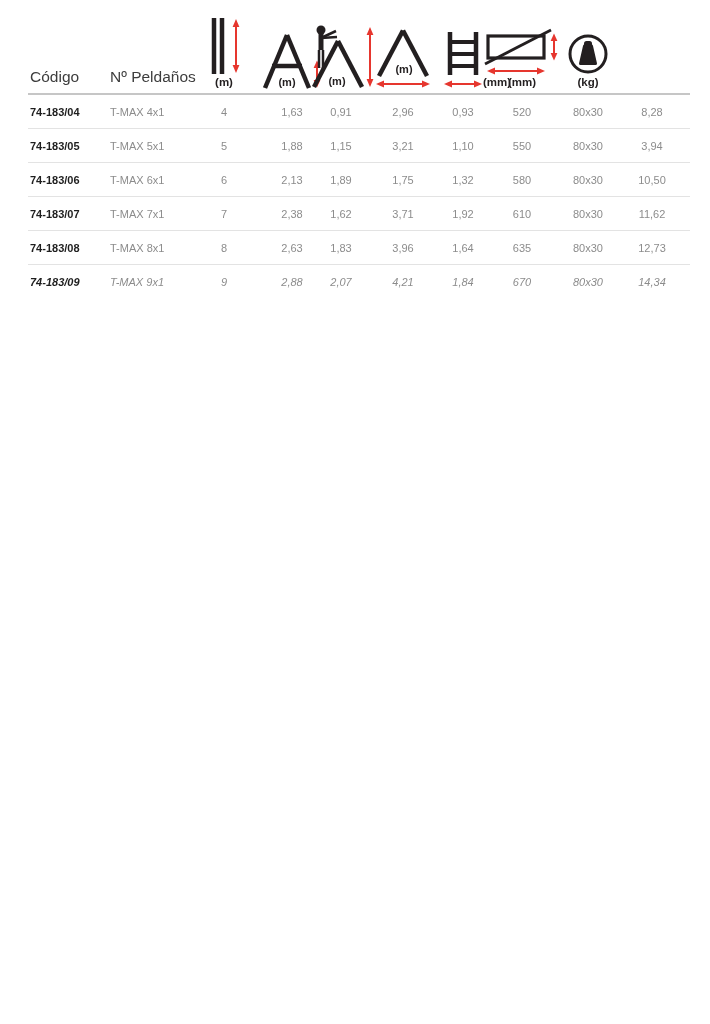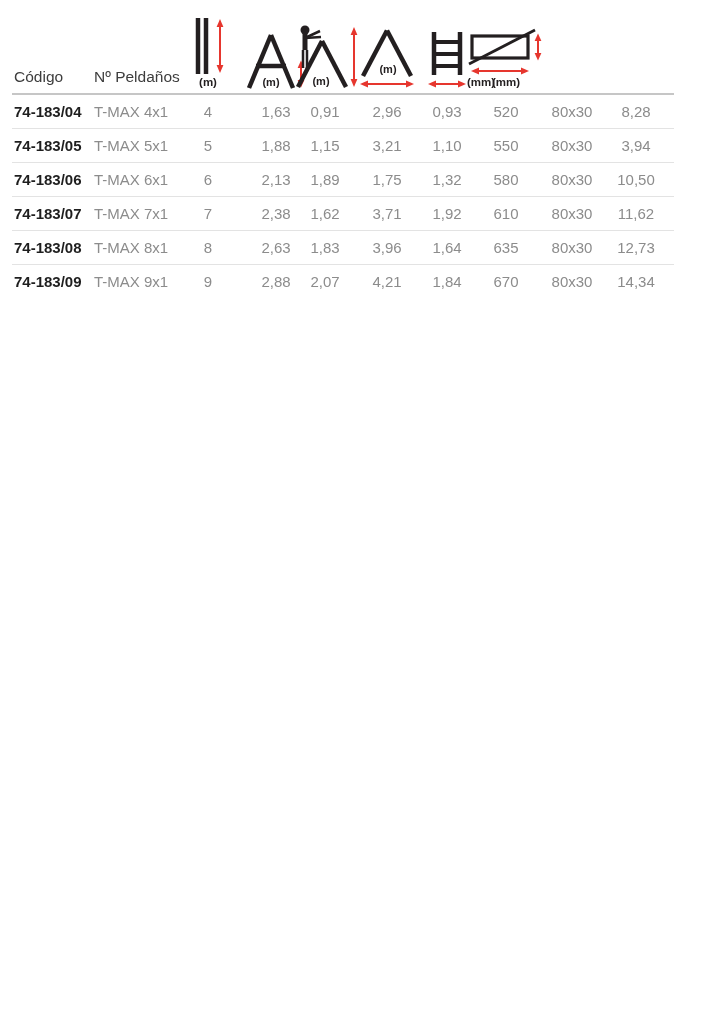--- a/index.html
+++ b/index.html
@@ -8,21 +8,21 @@
     background: #ffffff;
   }
   body {
     width: 710px;
     height: 1024px;
     font-family: "Liberation Sans", sans-serif;
     color: #3d3d3d;
     overflow: hidden;
   }
   .spec-table {
-    margin-left: 12px;
+    margin-left: 28px;
     width: 662px;
   }
   .grid-row {
     display: grid;
     grid-template-columns: 80px 76px 80px 56px 42px 82px 38px 80px 52px 76px;
   }
   .header-row {
     height: 93px;
     border-bottom: 2px solid #c6c6c6;
   }
@@ -63,24 +63,24 @@
   svg .rstk { stroke: var(--accent-red, #e6362e); fill: none; }
   svg .rfil { fill: var(--accent-red, #e6362e); stroke: none; }
   svg text {
     font: 700 11px "Liberation Sans", sans-serif;
     fill: var(--icon-black, #231f20);
   }
   .data-row {
     height: 33px;
     align-items: center;
     border-bottom: 1px solid #e3e3e3;
-    font-size: 15px;
+    font-size: 11px;
     color: var(--data-text, #8c8c8c);
   }
-  .data-row:last-child { border-bottom: none; }
+  .data-row:last-child { border-bottom: none; font-style: italic; }
   .cell { display: flex; align-items: center; justify-content: center; white-space: nowrap; }
   .cell.left { justify-content: flex-start; padding-left: 2px; }
   .cell.codigo {
     font-weight: 700;
     color: var(--code-text, #1e1e1e);
   }
 </style>
 </head>
 <body>
 
@@ -162,20 +162,28 @@
         <line class="rstk" x1="69" y1="10" x2="69" y2="26" stroke-width="2"></line>
         <polygon class="rfil" points="65.6,12 72.4,12 69,4.5"></polygon>
         <polygon class="rfil" points="65.6,24 72.4,24 69,31.5"></polygon>
         <line class="rstk" x1="9" y1="42" x2="53" y2="42" stroke-width="2"></line>
         <polygon class="rfil" points="10,38.6 10,45.4 2,42"></polygon>
         <polygon class="rfil" points="52,38.6 52,45.4 60,42"></polygon>
       </svg>
       <span class="unit-label">(mm)</span>
     </div>
 
+    <div class="th-icon">
+      <svg width="42" height="42" viewBox="0 0 42 42">
+        <circle class="stk" cx="21" cy="21" r="18" stroke-width="3"></circle>
+        <rect class="fil" x="17" y="8" width="8" height="7" rx="2.5"></rect>
+        <path class="fil" d="M13.5,30.5 L28.5,30.5 L24.5,13 L17.5,13 Z" stroke="currentColor" style="stroke: var(--icon-black, #231f20);" stroke-width="3" stroke-linejoin="round"></path>
+      </svg>
+      <span class="unit-label">(kg)</span>
+    </div>
   </div>
 
   <div class="grid-row data-row">
     <div class="cell left codigo">74-183/04</div>
     <div class="cell left">T-MAX 4x1</div>
     <div class="cell">4</div>
     <div class="cell">1,63</div>
     <div class="cell">0,91</div>
     <div class="cell">2,96</div>
     <div class="cell">0,93</div>

